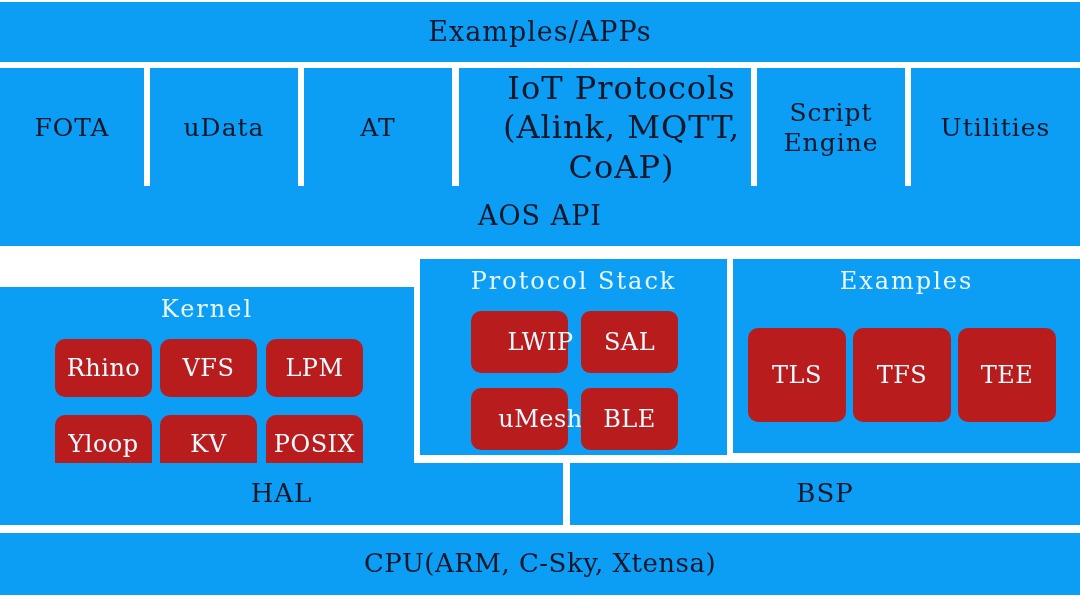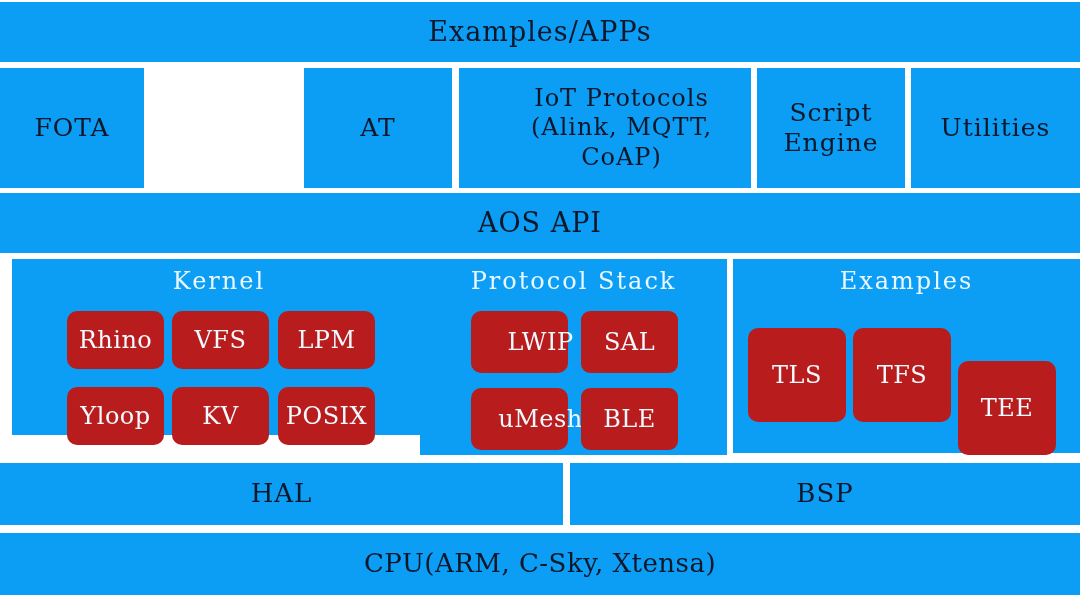--- a/index.html
+++ b/index.html
@@ -33,39 +33,39 @@
   #r-examples {
     left: 0; top: 2px; width: 1080px; height: 60px;
     font-size: 27px;
     letter-spacing: 1px;
   }
   
   .mod { top: 68px; height: 120px; font-size: 25px; letter-spacing: 1px; }
   #m-fota      { left: 0px;   width: 144px; }
   #m-udata     { left: 150px; width: 148px; }
   #m-at        { left: 304px; width: 148px; }
-  #m-iot       { left: 459px; width: 292px; font-size: 24px; padding-left: 33px; }
+  #m-iot       { left: 459px; width: 292px; font-size: 32px; padding-left: 33px; }
   #m-script    { left: 757px; width: 148px; }
   #m-utilities { left: 911px; width: 169px; }
 
   
   #r-aosapi {
-    left: 0; top: 193px; width: 1080px; height: 60px;
+    left: 0; top: 186px; width: 1080px; height: 60px;
     font-size: 27px;
     letter-spacing: 1px;
   }
 
   
   .grp {
     position: absolute;
     background: #0c9ef5;
     box-sizing: border-box;
     top: 259px;
   }
-  #g-kernel   { left: 12px;   width: 414px; height: 176px; }
+  #g-kernel   { left: 0px;   width: 414px; height: 176px; margin-top: 28px; }
   #g-protocol { left: 420px; width: 307px; height: 196px; }
   #g-security { left: 733px; width: 347px; height: 194px; }
 
   .grp-title {
     position: absolute;
     left: 0; right: 0;
     top: 10px;
     text-align: center;
     color: #eaf7ff;
     font-size: 24px;
@@ -96,21 +96,21 @@
   
   .p-c0 { left: 51px; padding-left: 42px; }
   .p-c1 { left: 161px; border-radius: 9px; }
   .p-r0 { top: 52px; }
   .p-r1 { top: 129px; }
   .pchip { width: 97px; height: 62px; }
 
   
   .s-c0 { left: 15px; }
   .s-c1 { left: 120px; }
-  .s-c2 { left: 225px; margin-top: 33px; }
+  .s-c2 { left: 225px; }
   .schip { top: 69px; width: 98px; height: 94px; }
 
   
   .hw { top: 463px; height: 62px; font-size: 26px; letter-spacing: 1px; }
   #r-hal { left: 0px;   width: 563px; }
   #r-bsp { left: 570px; width: 510px; }
 
   
   #r-cpu {
     left: 0; top: 533px; width: 1080px; height: 62px;
@@ -119,20 +119,21 @@
   }
 </style>
 </head>
 <body>
 
 <div id="diagram">
 
   <div class="blk" id="r-examples">Examples/APPs</div>
 
   <div class="blk mod" id="m-fota">FOTA</div>
+  <div class="blk mod" id="m-udata">uData</div>
   <div class="blk mod" id="m-at">AT</div>
   <div class="blk mod" id="m-iot">IoT Protocols
 (Alink, MQTT, CoAP)</div>
   <div class="blk mod" id="m-script">Script
 Engine</div>
   <div class="blk mod" id="m-utilities">Utilities</div>
 
   <div class="blk" id="r-aosapi">AOS API</div>
 
   <div class="grp" id="g-kernel">

